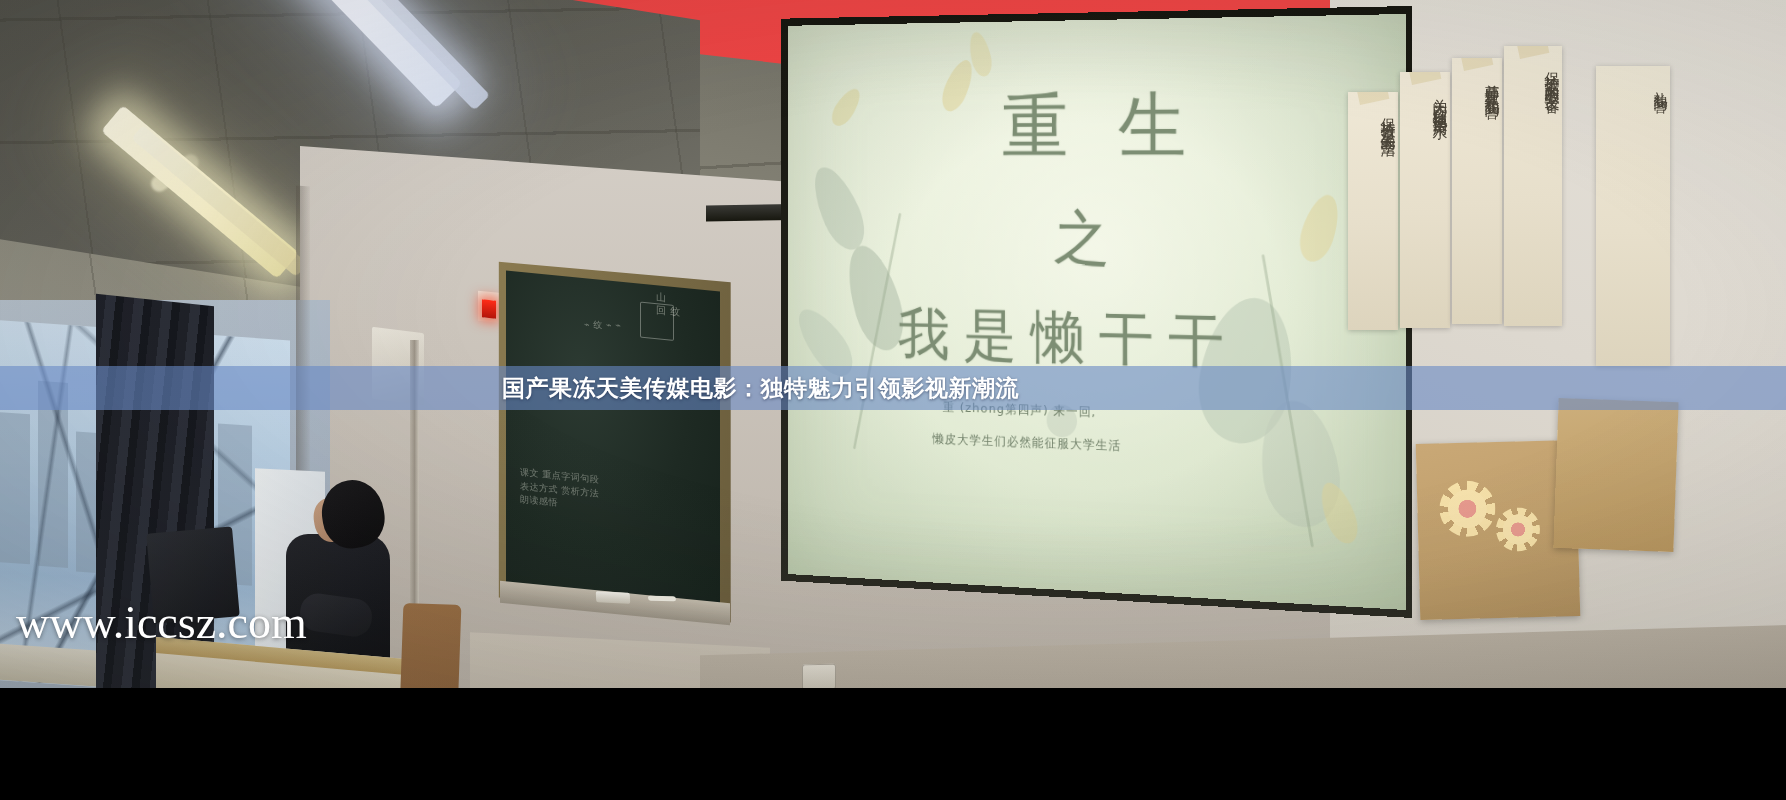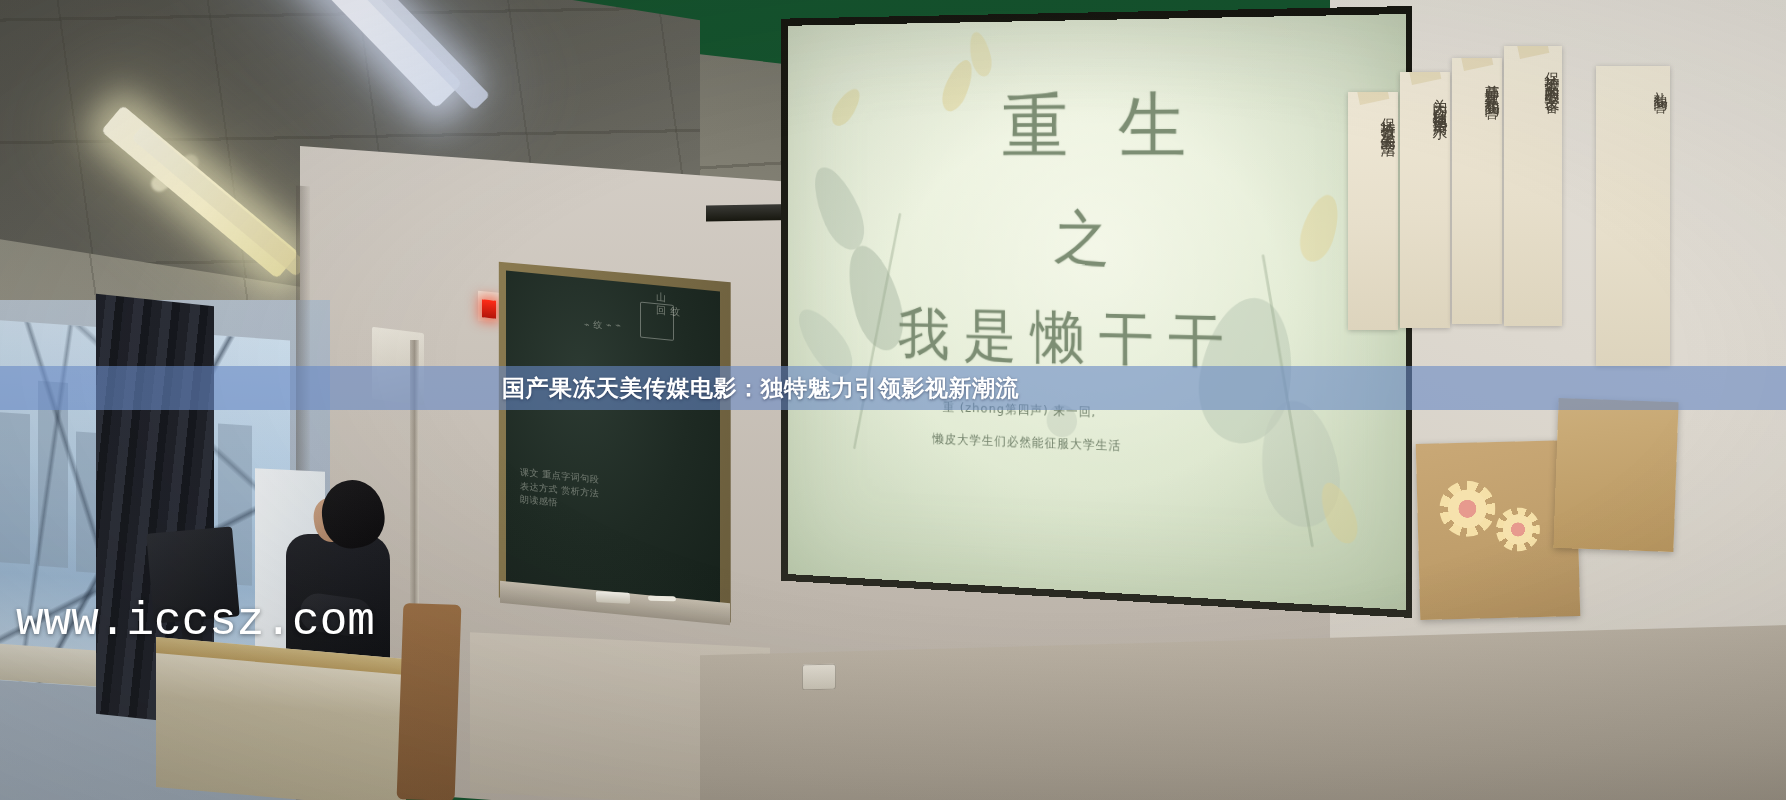--- a/index.html
+++ b/index.html
@@ -7,23 +7,23 @@
     margin: 0;
     padding: 0;
     background: #000;
   }
   body {
     font-family: "Liberation Sans", "DejaVu Sans", sans-serif;
   }
   #stage {
     position: relative;
     width: 1786px;
-    height: 800px;
+    height: 688px;
     overflow: hidden;
-    background: #14532d;
+    background: #ef4444;
   }
 
   
   .ceiling {
     position: absolute;
     left: -40px; top: -30px;
     width: 1300px; height: 430px;
     background:
       linear-gradient(188deg, #6f6e64 0%, #7e7c70 25%, #8b897c 55%, #9a978a 100%);
     transform: skewY(6.5deg);
@@ -475,21 +475,21 @@
     font-weight: bold;
     letter-spacing: .5px;
     white-space: nowrap;
     text-shadow: 0 1px 3px rgba(20,30,60,.55);
   }
   .watermark {
     position: absolute;
     left: 16px; top: 596px;
     z-index: 61;
     color: #ffffff;
-    font-family: Liberation Mono, monospace;
+    font-family: Liberation Serif, serif;
     font-size: 46px;
     font-weight: 400;
     letter-spacing: 0px;
     text-shadow: 0 1px 4px rgba(0,0,0,.45);
     white-space: nowrap;
     text-align: right;
   }
   .photo-blur {
     position: absolute; inset: 0;
     pointer-events: none;

